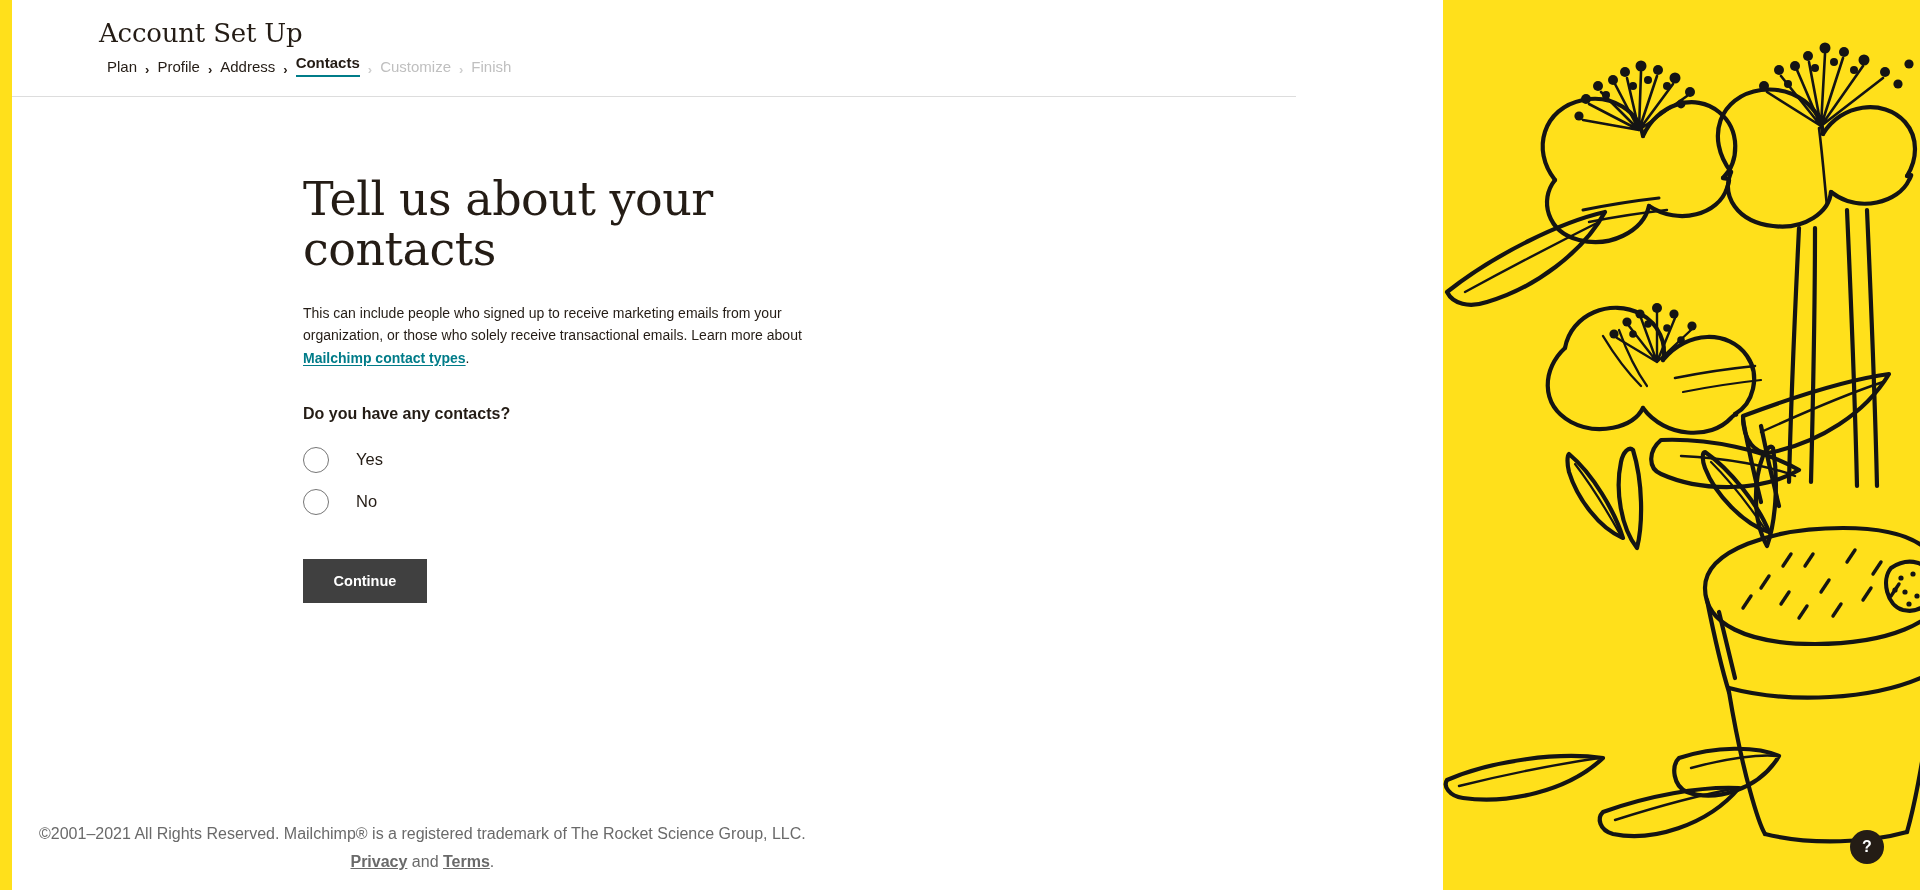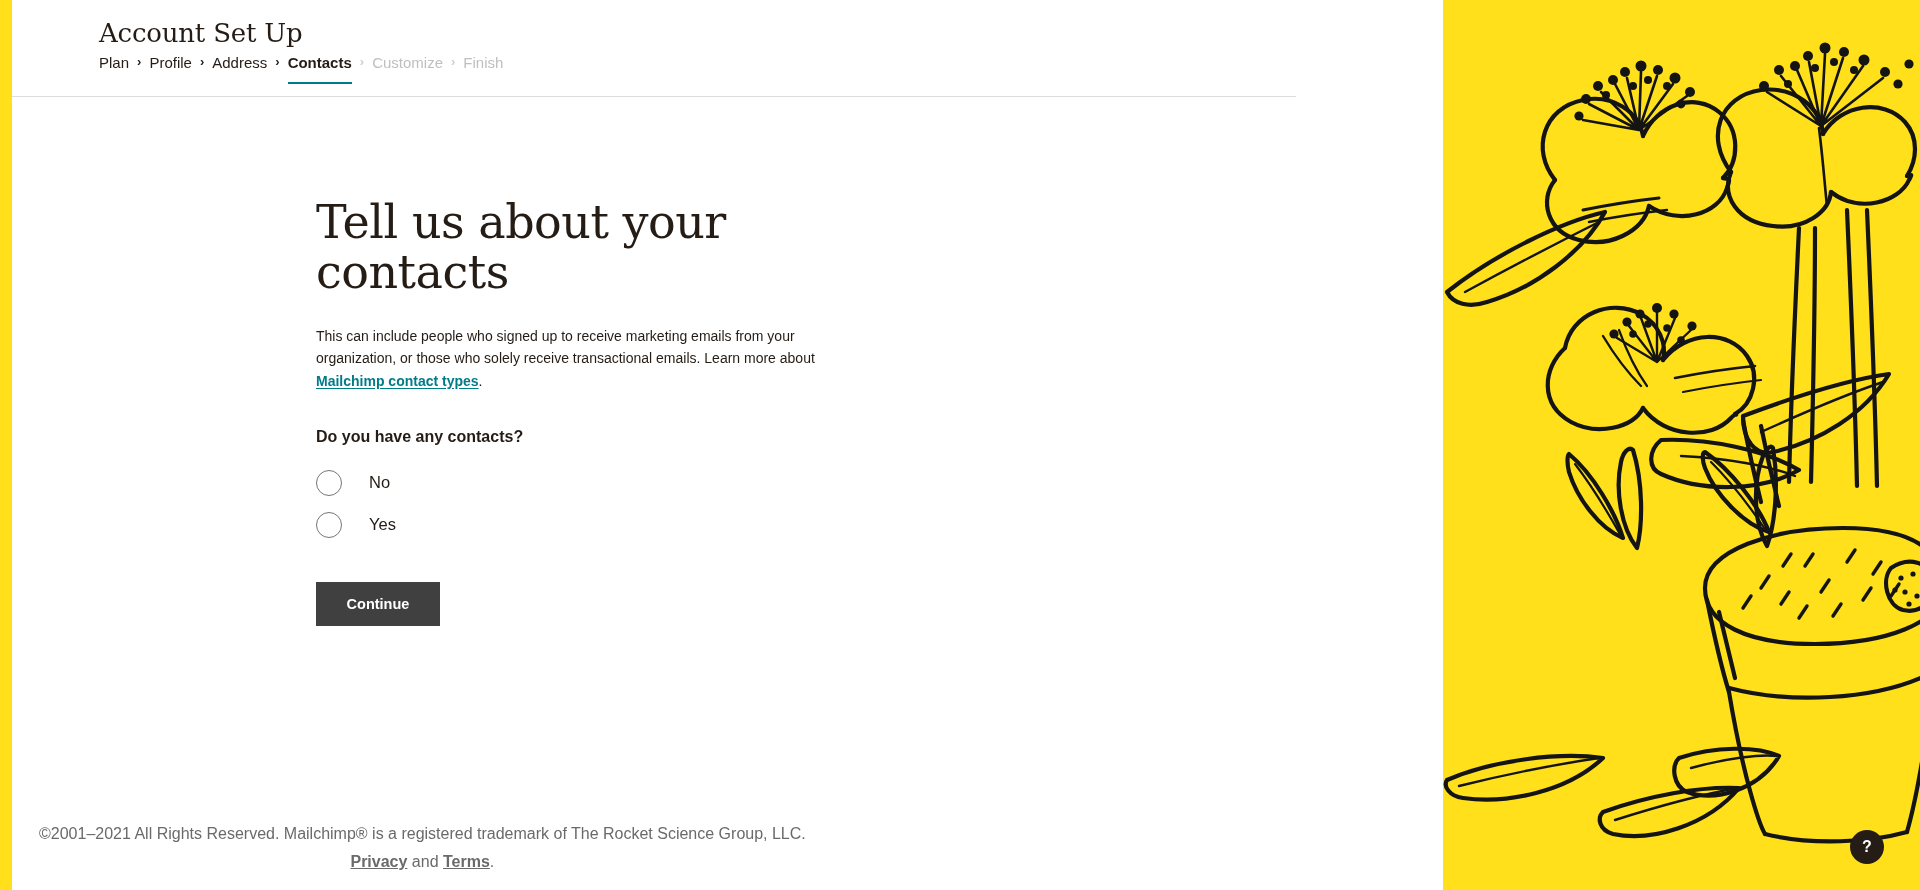--- a/index.html
+++ b/index.html
@@ -51,56 +51,56 @@
     font-size: 26px;
     font-weight: 400;
     color: #241c15;
     letter-spacing: -0.2px;
     line-height: 1.25;
   }
 
   .breadcrumb {
     margin-top: 4px;
     display: flex;
-    align-items: flex-start;
+    align-items: flex-end;
     font-size: 15px;
     color: #241c15;
+    margin-left: 8px;
   }
 
   .crumb {
     color: #241c15;
     text-decoration: none;
     padding-bottom: 2px;
     white-space: nowrap;
   }
   .crumb.current {
     font-weight: 700;
     border-bottom: 2px solid #007c89;
-    padding-bottom: 11px;
+    padding-bottom: 4px;
   }
   .crumb.disabled {
     color: #bfbfbf;
   }
   .crumb-sep {
     margin: 0 8px;
     font-size: 13px;
     color: #241c15;
     font-weight: 700;
   }
   .crumb-sep.disabled {
     color: #cfcfcf;
   }
 
   
   .content {
     position: absolute;
-    left: 304px;
+    left: 291px;
     top: 175px;
     width: 560px;
-    margin-top: 23px;
   }
 
   .page-heading {
     font-family: "DejaVu Serif", "Liberation Serif", serif;
     font-size: 46px;
     line-height: 1.08;
     font-weight: 400;
     color: #241c15;
     letter-spacing: -0.5px;
     max-width: 420px;
@@ -243,25 +243,25 @@
 
     <p class="page-desc">
       <span>This can include people who signed up to receive marketing emails from your organization, or those who solely receive transactional emails. Learn more about </span><a class="inline-link" href="#">Mailchimp contact types</a><span>.</span>
     </p>
 
     <div class="question-label">Do you have any contacts?</div>
 
     <div class="radio-group">
       <label class="radio-row">
         <span class="radio-circle"></span>
-        <span class="radio-label">No</span>
+        <span class="radio-label">Yes</span>
       </label>
       <label class="radio-row">
         <span class="radio-circle"></span>
-        <span class="radio-label">Yes</span>
+        <span class="radio-label">No</span>
       </label>
     </div>
 
     <button class="continue-btn">Continue</button>
   </main>
 
   <footer class="footer">
     <div>©2001–2021 All Rights Reserved. Mailchimp® is a registered trademark of The Rocket Science Group, LLC.</div>
     <div>
       <a class="footer-link" href="#">Privacy</a><span> and </span><a class="footer-link" href="#">Terms</a><span>.</span>

